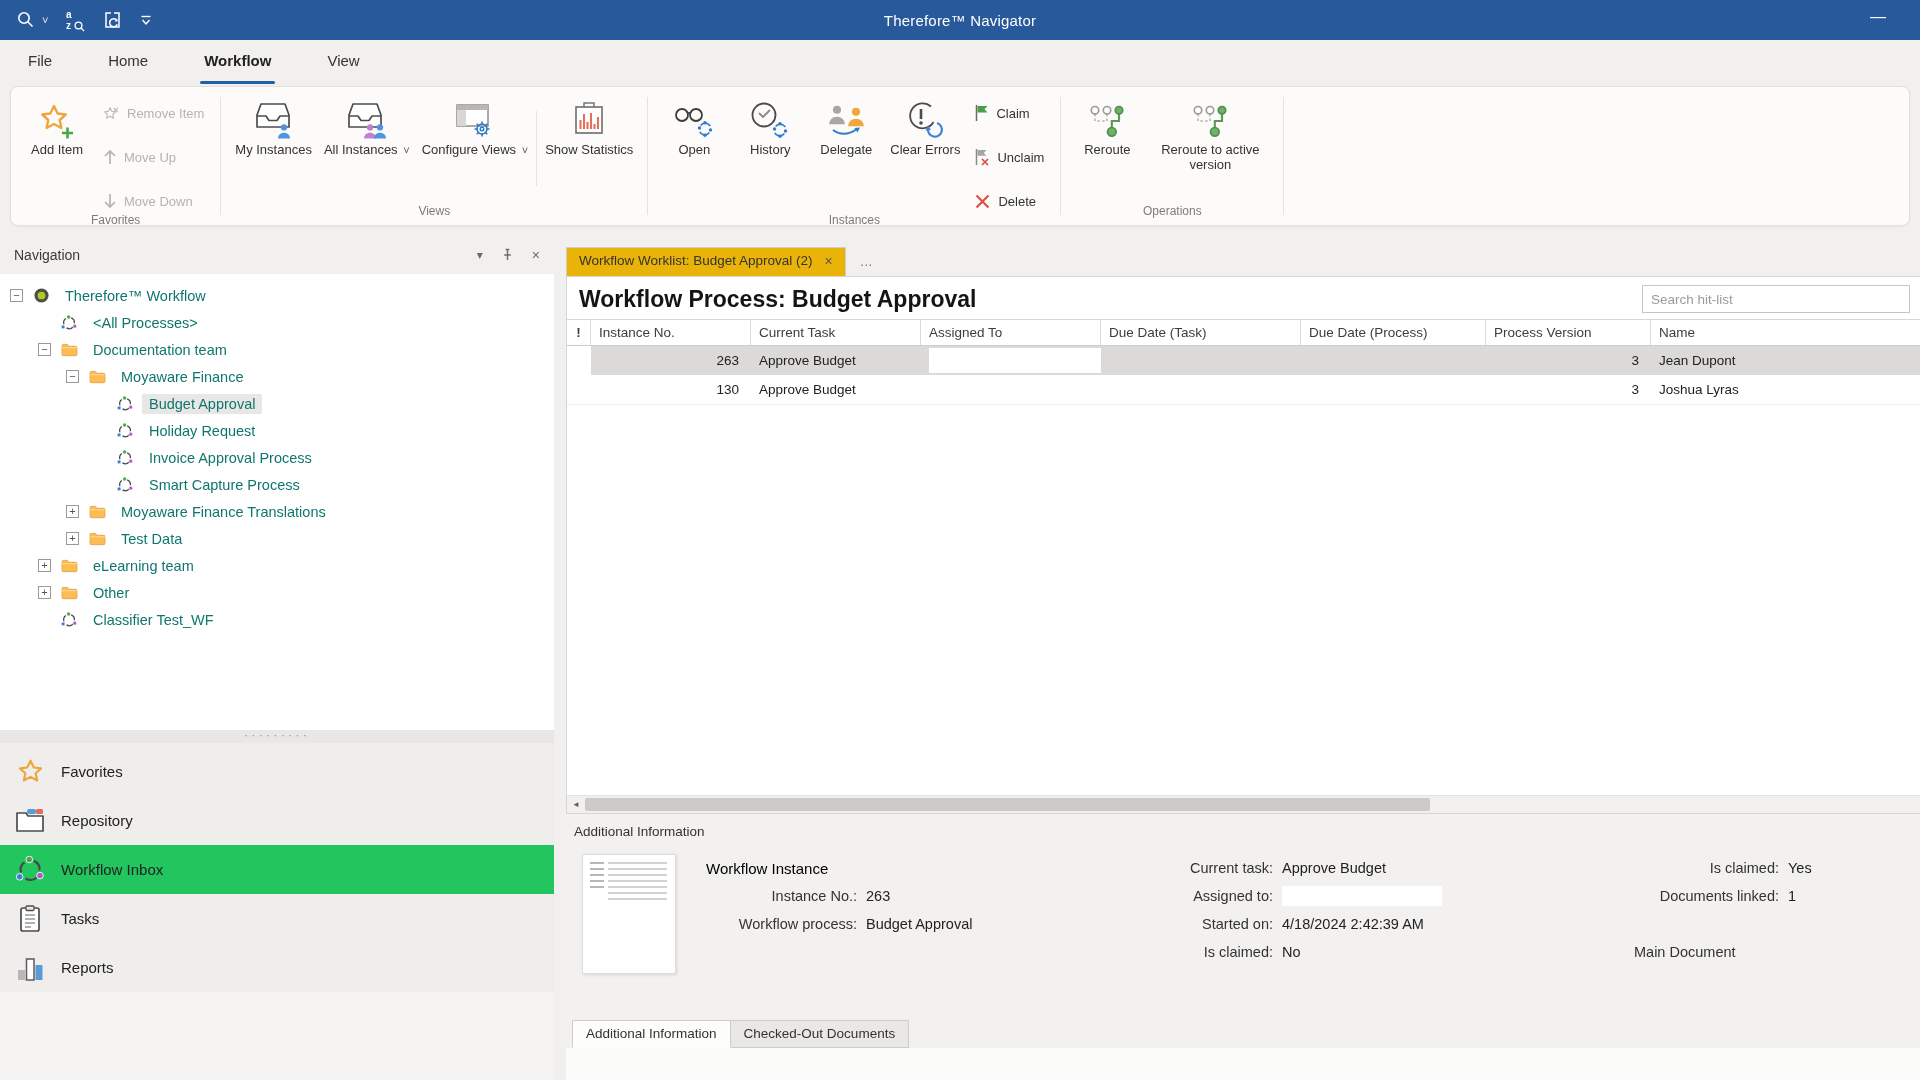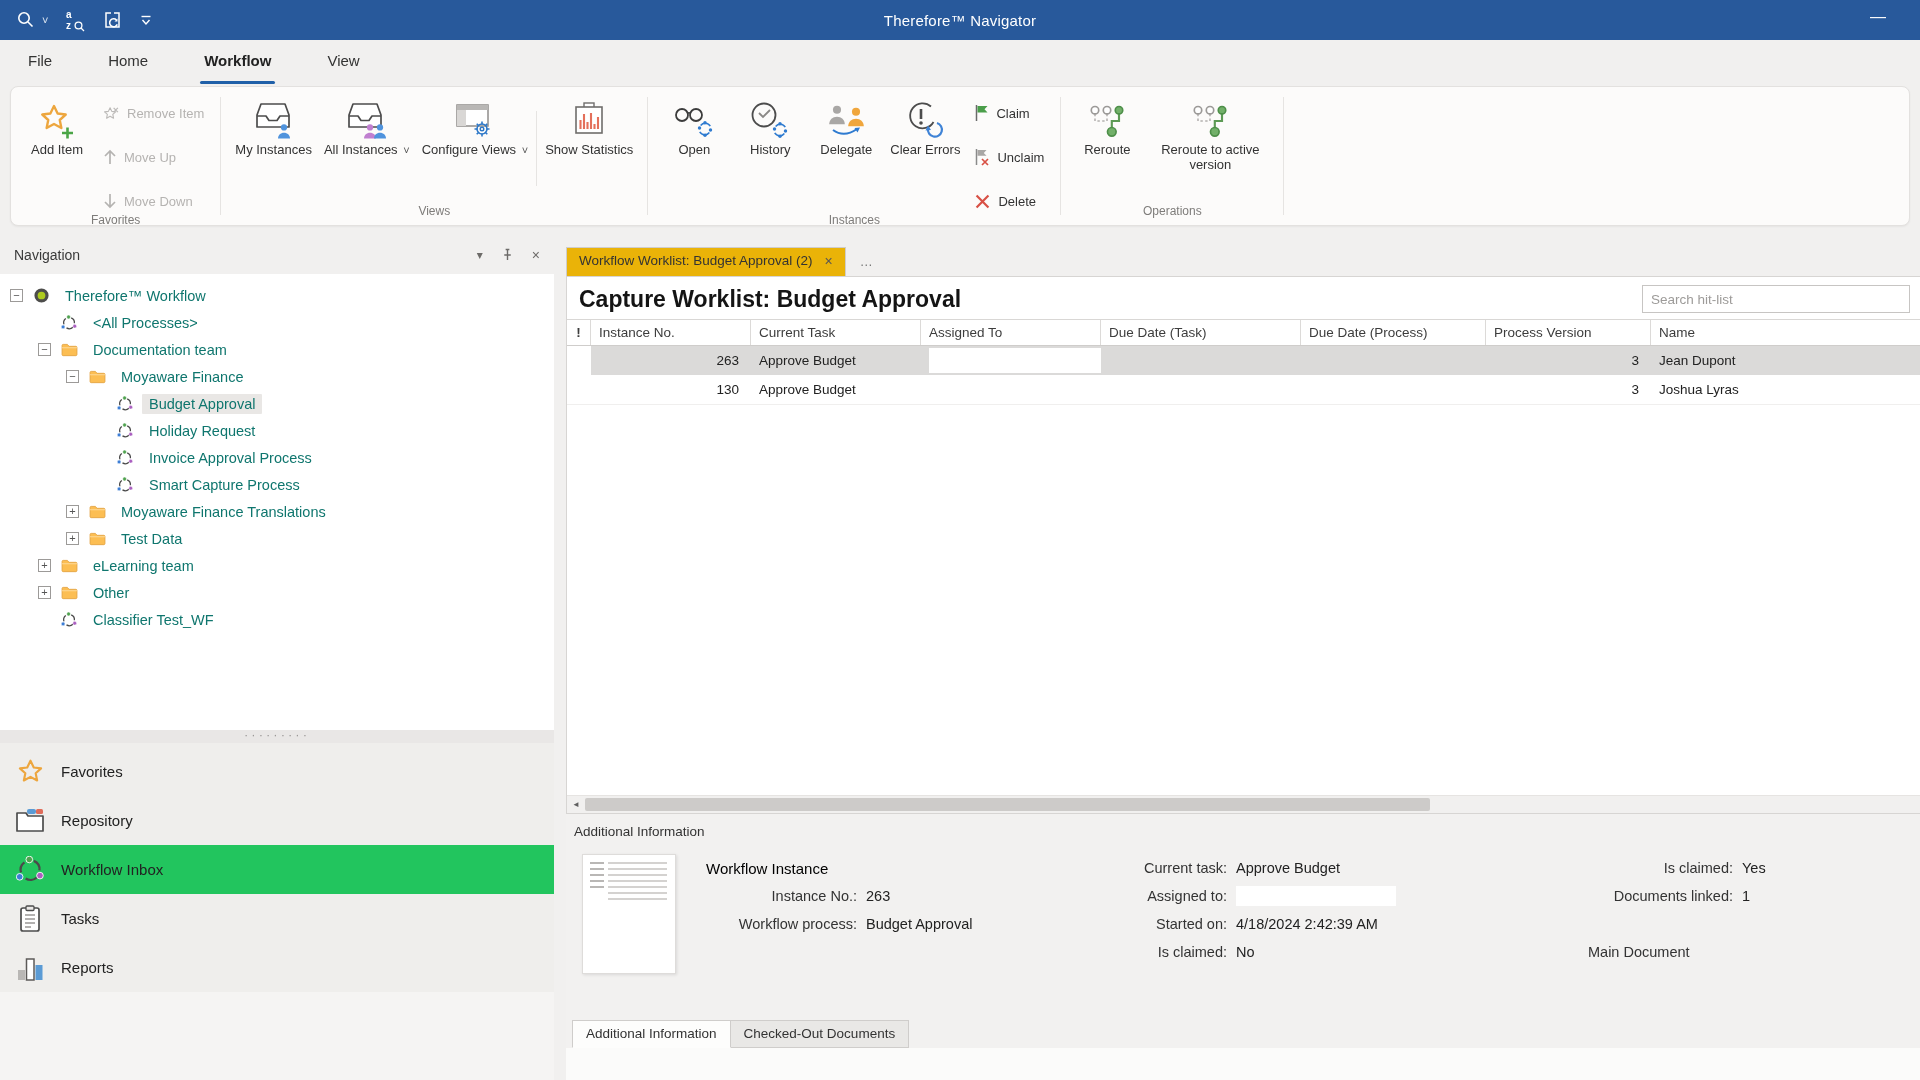--- a/index.html
+++ b/index.html
@@ -93,21 +93,21 @@
   .thumb{width:92px;height:118px;background:#fff;border:1px solid #dedcda;box-shadow:1px 1px 3px rgba(0,0,0,.10);margin-left:10px;flex:none;position:relative}
   .thumb:before{content:"";position:absolute;left:7px;top:7px;width:14px;height:30px;background:repeating-linear-gradient(#b9b7b5 0 2px,transparent 2px 6px)}
   .thumb:after{content:"";position:absolute;left:25px;top:7px;right:8px;height:38px;background:repeating-linear-gradient(#d4d2d0 0 2px,transparent 2px 6px)}
   .fcol{color:#333}
   .fcol .heading{height:28px;display:flex;align-items:center;font-size:15px;color:#000000}
   .frow{height:28px;display:flex;align-items:center}
   .flabel{text-align:right;padding-right:9px;box-sizing:border-box;flex:none;white-space:nowrap}
   .fval{white-space:nowrap;color:#222}
   .col1{margin-left:30px;width:430px}
   .col1 .flabel{width:160px}
-  .col2{width:400px}
+  .col2{margin-left:46px;width:400px}
   .col2 .flabel{width:100px}
   .col3{margin-left:46px}
   .col3 .flabel{width:160px}
   .assigned-box{display:inline-block;width:160px;height:20px;background:#fff}
   .btabs{height:28px;flex:none;display:flex;background:#f2f1f0;padding-left:6px;align-items:flex-end}
   .btab{padding:5px 13px 6px;font-size:13.5px;border:1px solid #cfcdcb;background:#e9e8e6;color:#333;margin-right:-1px}
   .btab.active{background:#fdfdfc;border-bottom-color:#fdfdfc;position:relative;z-index:2}
   .strip{flex:1;background:#fbfbfa}
 
   svg{display:block}
@@ -611,21 +611,21 @@
       <div class="doc-tabs">
         <div class="doc-tab">
           <span>Workflow Worklist: Budget Approval (2)</span>
           <span class="x">×</span>
         </div>
         <div class="doc-more">…</div>
       </div>
 
       <div class="panel">
         <div class="title-row">
-          <div class="page-title">Capture Worklist: Budget Approval</div>
+          <div class="page-title">Workflow Process: Budget Approval</div>
           <div class="search">
             <input type="text" placeholder="Search hit-list" style="">
           </div>
         </div>
 
         <div class="grid thead">
           <div class="th c0">!</div>
           <div class="th">Instance No.</div>
           <div class="th">Current Task</div>
           <div class="th">Assigned To</div>

